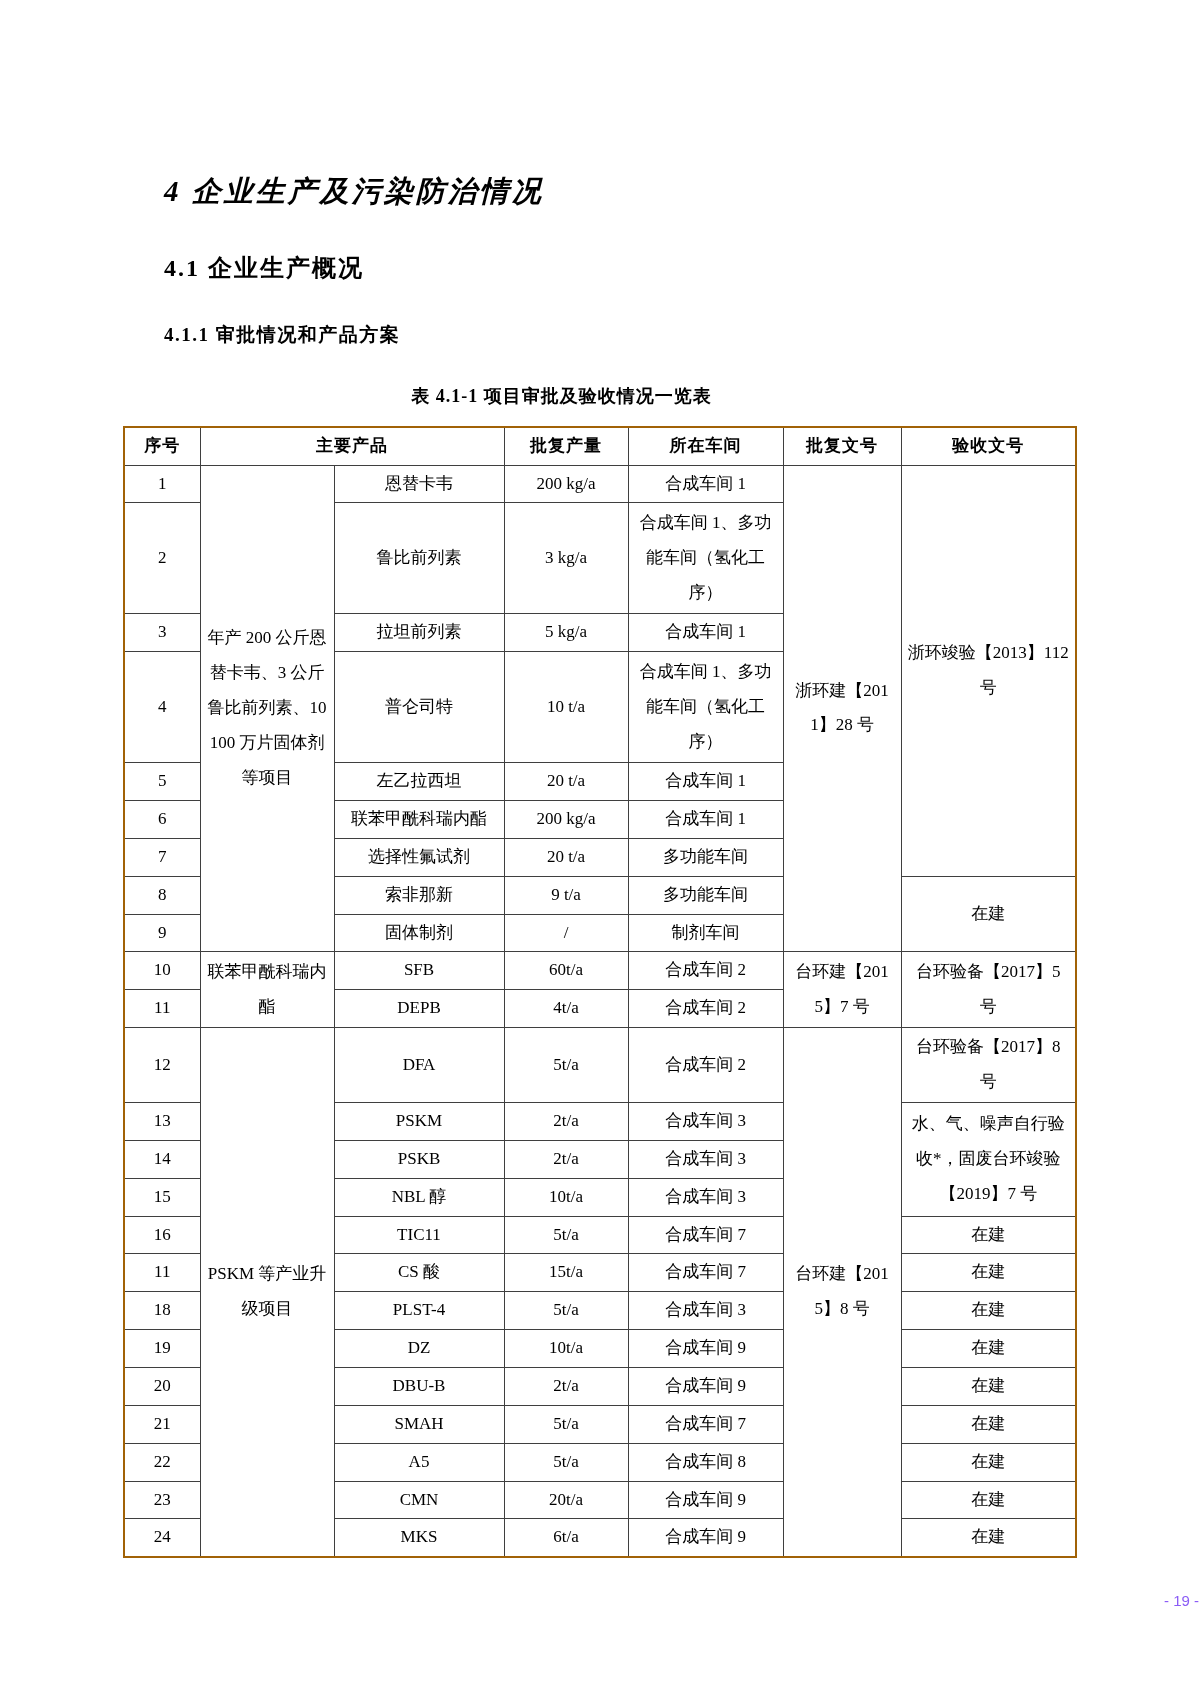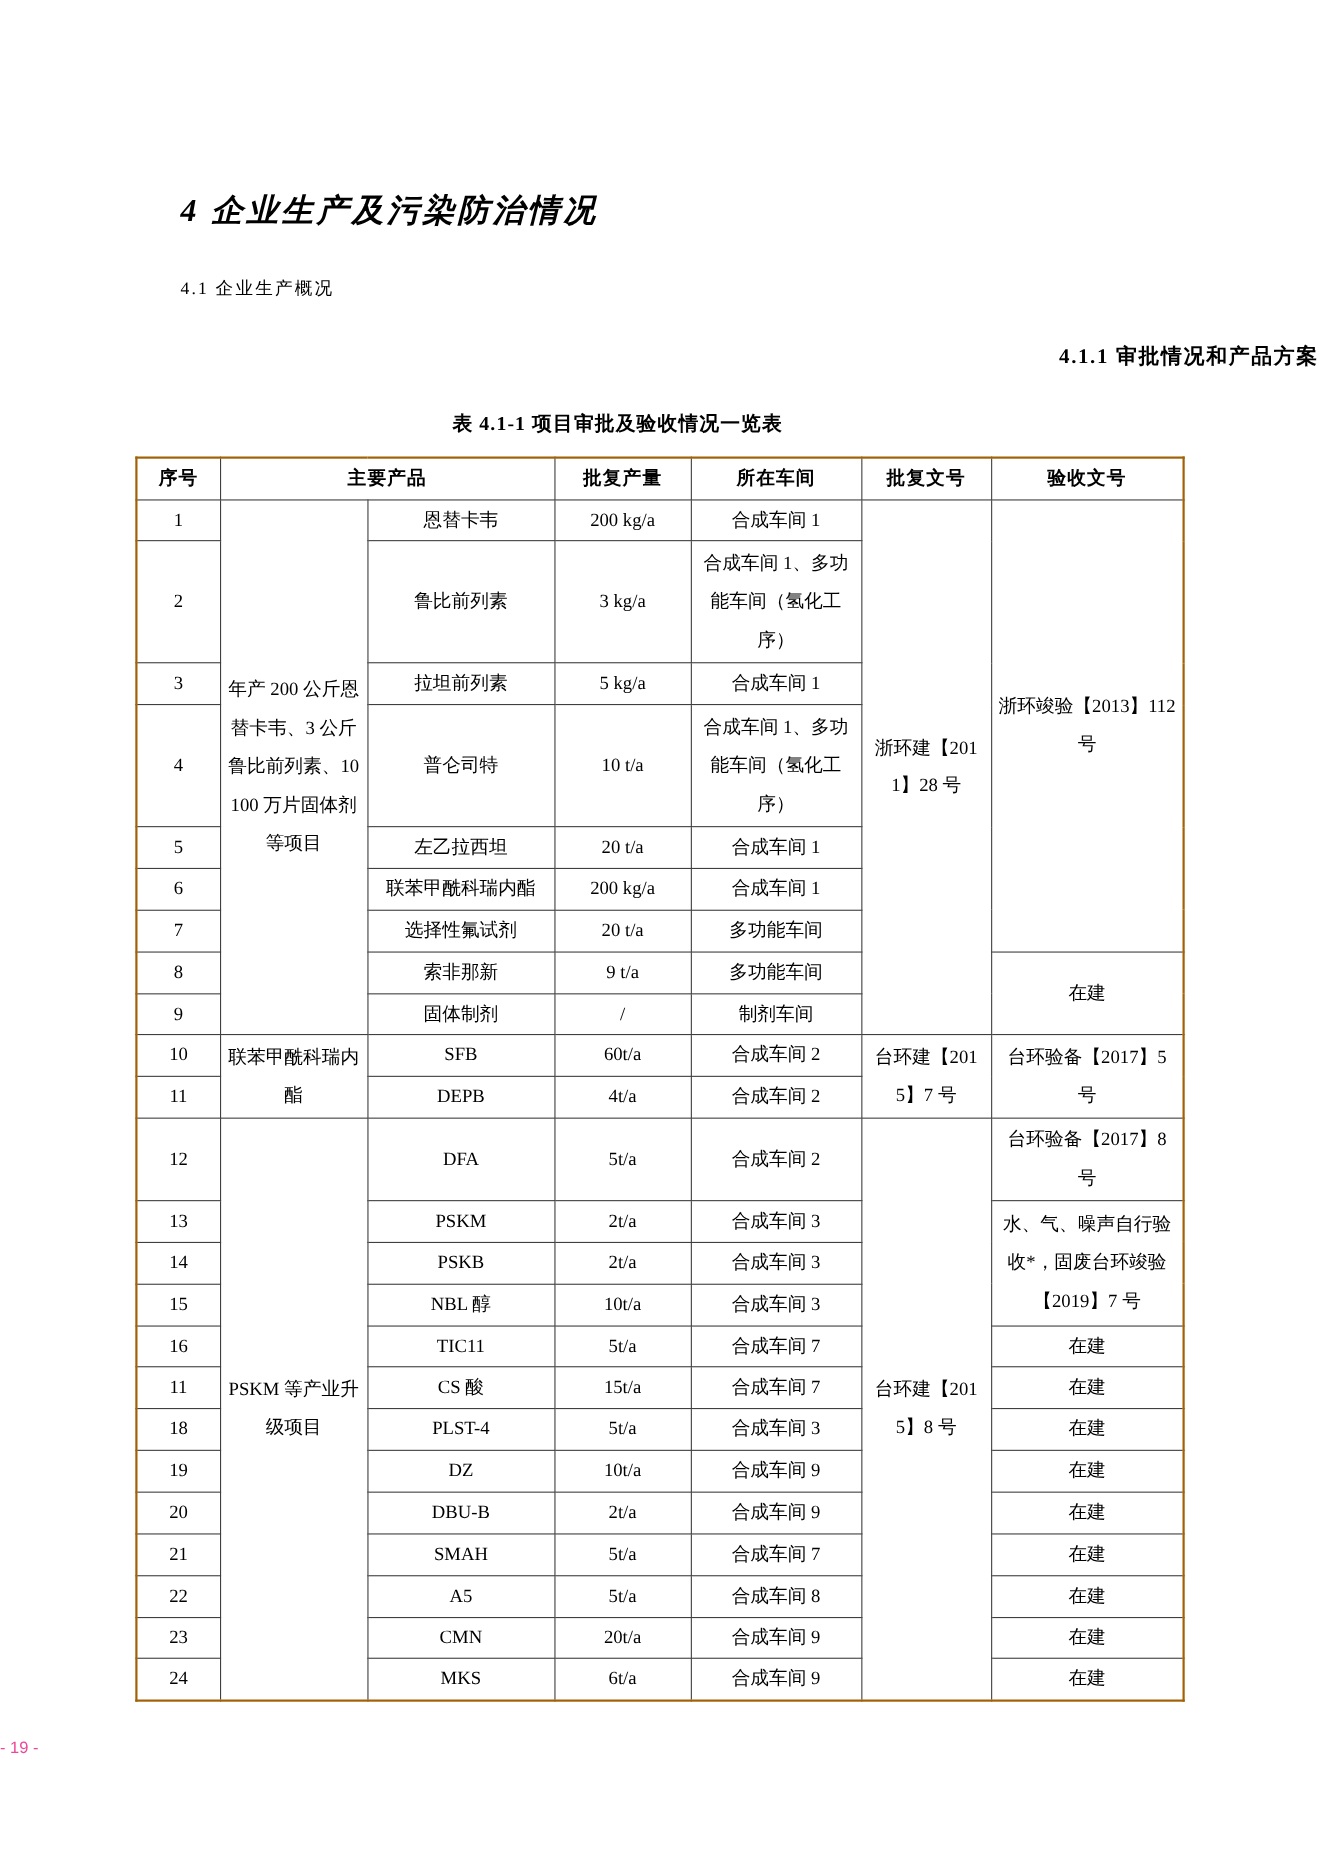--- a/index.html
+++ b/index.html
@@ -10,25 +10,25 @@
     color: #000;
     position: relative;
     overflow: hidden;
   }
   .h1 {
     margin: 172px 0 0 164px;
     font-size: 29px; font-weight: bold; letter-spacing: 3px; font-style: italic;
   }
   .h2 {
     margin: 40px 0 0 164px;
-    font-size: 16px; font-weight: normal; letter-spacing: 2px;
+    font-size: 24px; font-weight: bold; letter-spacing: 2px;
   }
   .h3 {
     margin: 38px 0 0 164px;
-    font-size: 19px; font-weight: bold; letter-spacing: 1.5px; text-align: right;
+    font-size: 19px; font-weight: bold; letter-spacing: 1.5px;
   }
   .caption {
     margin-top: 36px;
     width: 1123px;
     text-align: center;
     font-size: 18px; font-weight: bold; letter-spacing: 1px;
   }
   table.main {
     margin: 18px 0 17px 123px;
     width: 952px;
@@ -51,24 +51,24 @@
     height: 38px;
     line-height: 1.3;
     letter-spacing: 1px;
   }
   tr.std  { height: 37px; }
   tr.tall { height: 111px; }
   tr.mid  { height: 75px; }
   .footer {
     margin-top: 34px;
     width: 1199px;
-    text-align: left;
+    text-align: right;
     font-size: 15px;
     font-family: "Liberation Sans", "DejaVu Sans", sans-serif;
-    color: #ec4899;
+    color: #8b5cf6;
   }
 </style>
 </head>
 <body>
 
 <div class="h1">4 企业生产及污染防治情况</div>
 <div class="h2">4.1 企业生产概况</div>
 <div class="h3">4.1.1 审批情况和产品方案</div>
 <div class="caption">表 4.1-1 项目审批及验收情况一览表</div>
 

